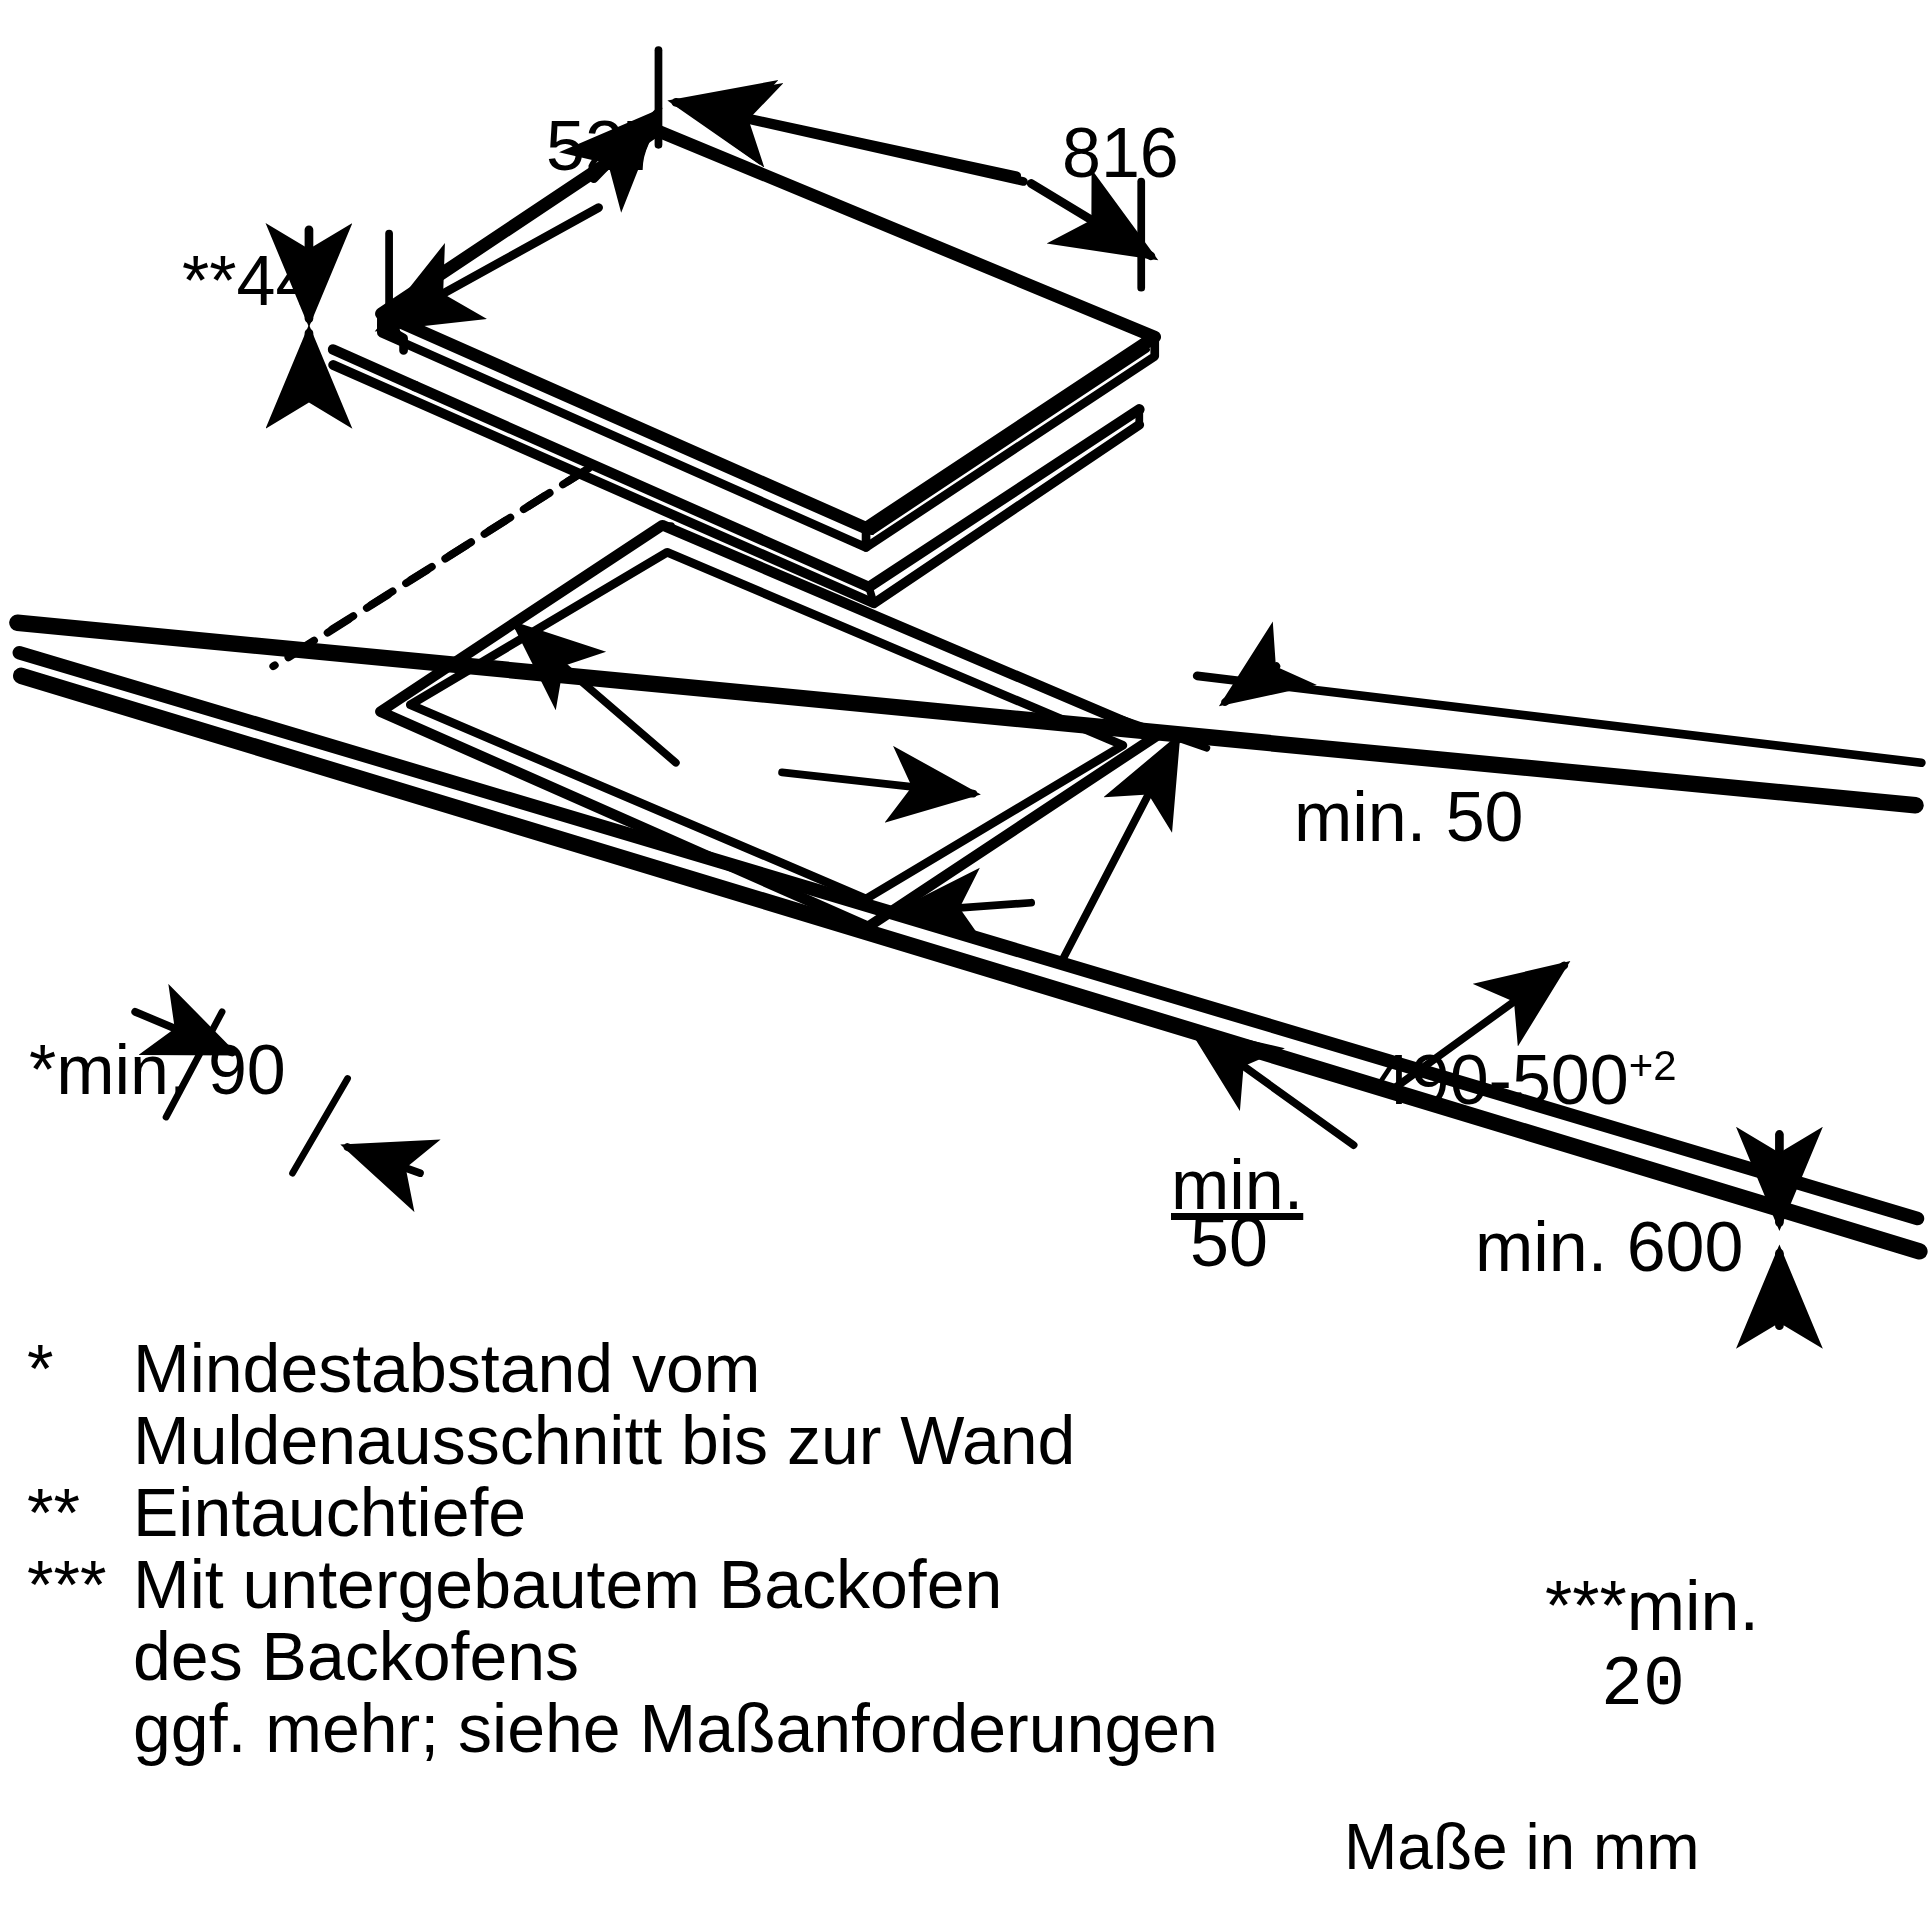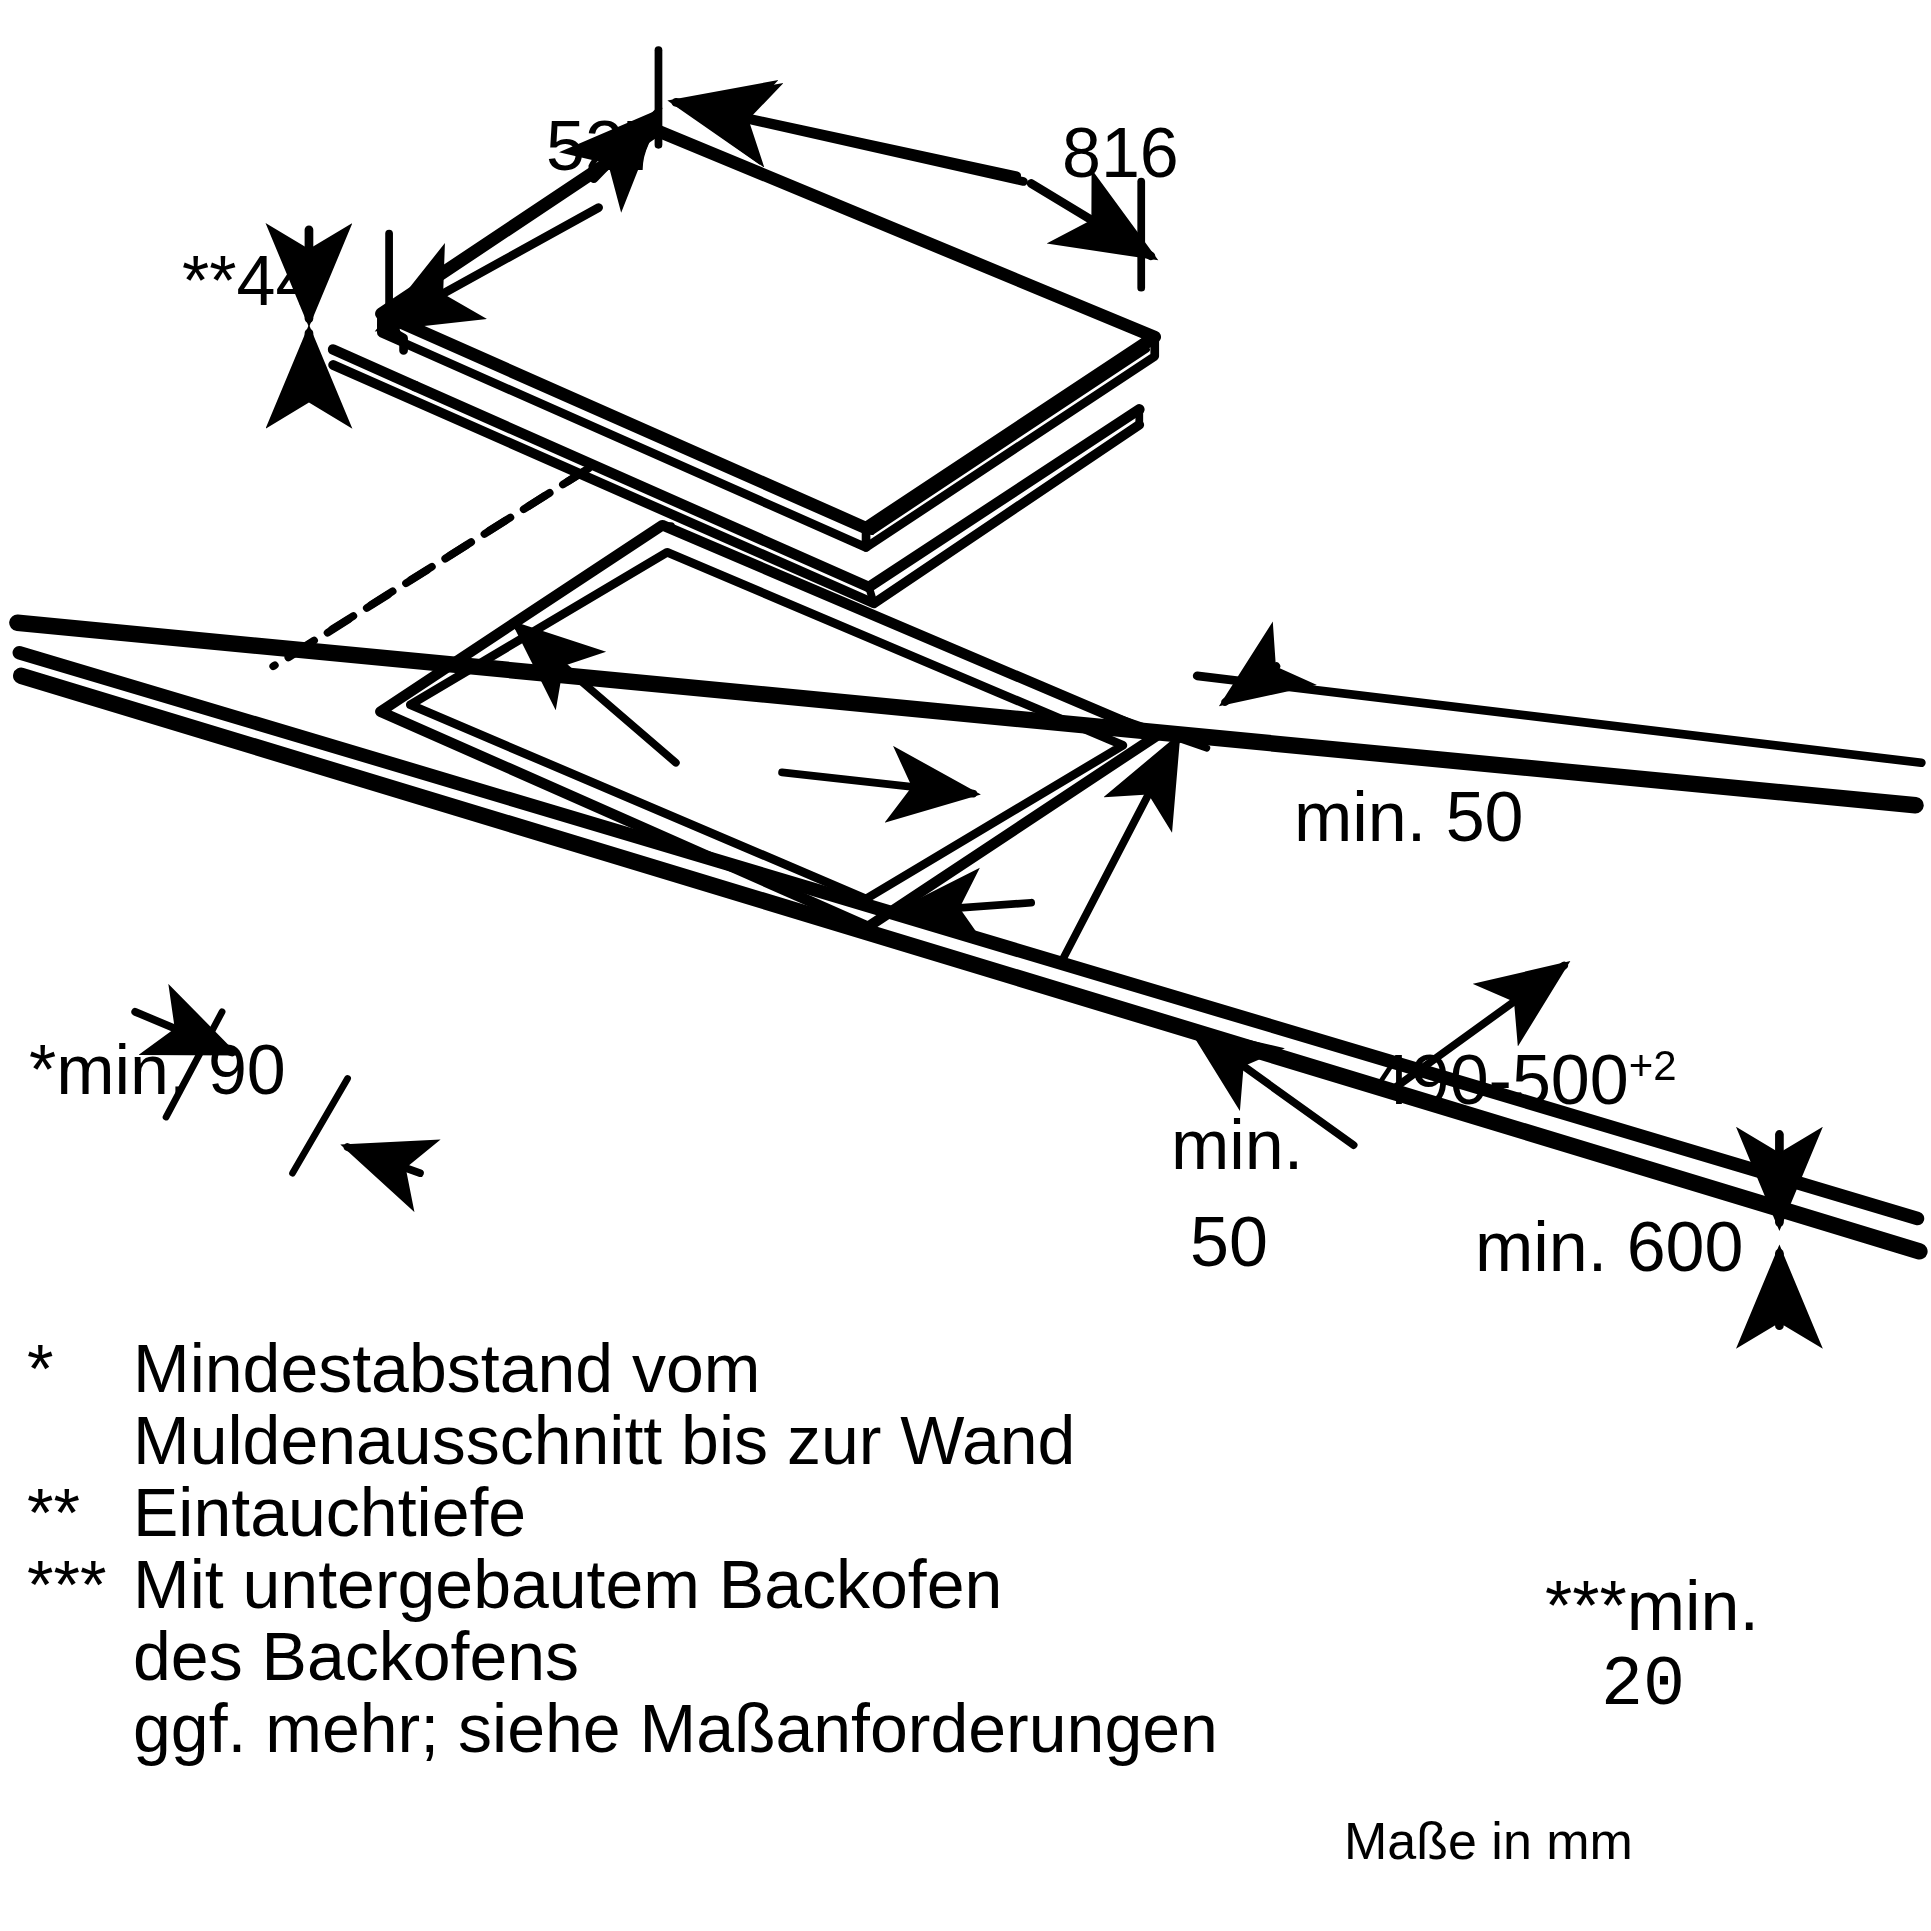--- a/index.html
+++ b/index.html
@@ -56,21 +56,21 @@
     flex: 0 0 106px;
     text-align: left;
   }
   .note-text {
     flex: 1 1 auto;
   }
   .units {
     position: absolute;
     left: 1344px;
     top: 1815px;
-    font-size: 52px;
+    font-size: 64px;
   }
 </style>
 </head>
 <body>
 
 <div id="page">
 
   <svg class="layer" viewBox="0 0 2000 2000">
     <defs>
       <marker id="ah" markerWidth="14" markerHeight="14" refX="11" refY="5" orient="auto" markerUnits="strokeWidth">
@@ -244,21 +244,21 @@
 
   <div class="lbl dim" style="left:182px; top:246px;">**44</div>
 
 
   <div class="lbl dim" style="left:1294px; top:782px;">min. 50</div>
 
   <div class="lbl dim" style="left:1294px; top:975px;">
     <span>490-500</span><span class="dim-sup">+2</span>
   </div>
 
-  <div class="lbl dim" style="left:1171px; top:1110px;">min.</div>
+  <div class="lbl dim" style="left:1171px; top:1150px;text-decoration:underline;">min.</div>
   <div class="lbl dim" style="left:1190px; top:1207px;">50</div>
 
   <div class="lbl dim" style="left:1475px; top:1188px;margin-top:24px;">min. 600</div>
 
   <div class="lbl dim" style="left:29px; top:1035px;">*min. 90</div>
 
   <div class="lbl dim" style="left:1545px; top:1556px;margin-top:15px;">***min.</div>
   <div class="lbl dim" style="left:1601px; top:1651px;font-family:Liberation Mono, monospace;">20</div>
 
   <div class="note-block">

